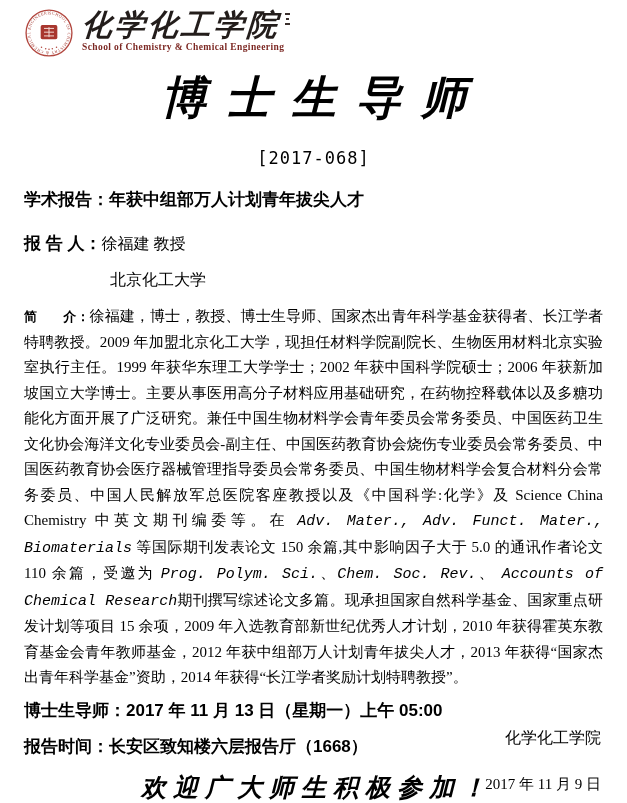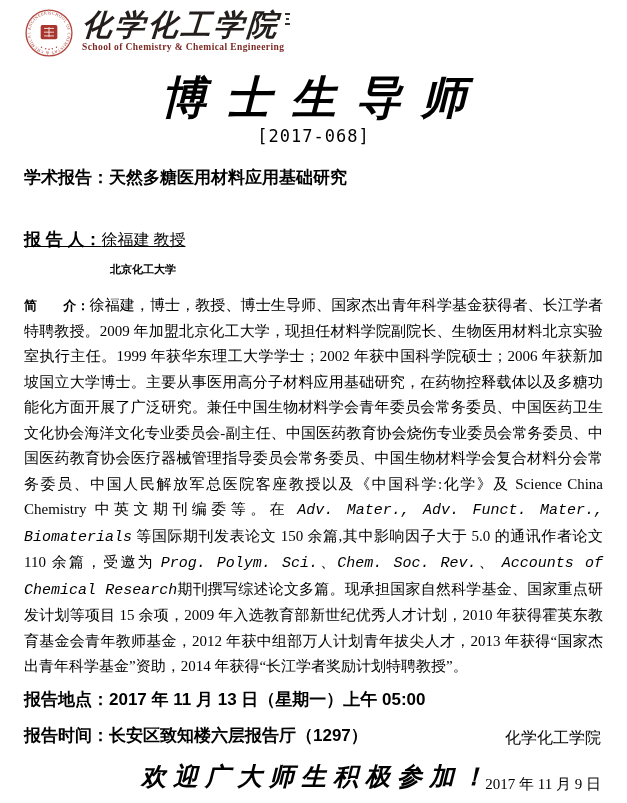--- a/index.html
+++ b/index.html
@@ -48,38 +48,38 @@
     font-family: "DejaVu Serif", serif;
     font-weight: bold; font-style: italic;
     font-size: 45px; line-height: 52px;
     letter-spacing: 20px; text-indent: 20px;
     margin-top: 12px;
   }
   .report-no {
     text-align: center;
     font-family: "DejaVu Sans Mono", monospace;
     font-size: 17px; line-height: 20px;
-    margin-top: 2px; letter-spacing: 1px;
+    margin-top: 24px; letter-spacing: 1px;
   }
 
   
   .bold-line {
     font-family: "Liberation Sans", sans-serif;
     font-weight: bold; font-size: 17px; line-height: 24px;
   }
   .topic-line   { margin-top: 20px; }
-  .speaker-line { margin-top: 38px; text-decoration: underline; }
+  .speaker-line { margin-top: 20px; }
   .speaker-line .value {
     font-family: "Liberation Serif", serif;
     font-weight: normal; font-size: 16px;
   }
   .affiliation {
     font-family: "Liberation Serif", serif;
-    font-size: 11px; line-height: 24px;
-    margin-top: 5px; padding-left: 86px; font-weight: bold;
+    font-size: 16px; line-height: 24px;
+    margin-top: 12px; padding-left: 86px;
   }
 
   
   .intro {
     margin-top: 12px;
     font-size: 15px; line-height: 25.5px;
     text-align: justify; text-justify: inter-ideograph;
     width: 579px;
   }
   .intro .label {
@@ -140,38 +140,38 @@
         <span class="school-cn">化学化工学院</span><span class="sig-mark"></span>
       </div>
       <div class="school-en">School of Chemistry &amp; Chemical Engineering</div>
     </div>
   </div>
 
   <div class="main-title">博士生导师</div>
   <div class="report-no">[2017-068]</div>
 
   <div class="bold-line topic-line">
-    <span>学术报告：</span><span>天然多糖医用材料应用基础研究</span>
+    <span>学术报告：</span><span>年获中组部万人计划青年拔尖人才</span>
   </div>
 
   <div class="bold-line speaker-line">
     <span>报 告 人：</span><span class="value">徐福建 教授</span>
   </div>
   <div class="affiliation">北京化工大学</div>
 
   <p class="intro">
     <span class="label">简　　介：</span><span>徐福建，博士，教授、博士生导师、国家杰出青年科学基金获得者、长江学者特聘教授。2009 年加盟北京化工大学，现担任材料学院副院长、生物医用材料北京实验室执行主任。1999 年获华东理工大学学士；2002 年获中国科学院硕士；2006 年获新加坡国立大学博士。主要从事医用高分子材料应用基础研究，在药物控释载体以及多糖功能化方面开展了广泛研究。兼任中国生物材料学会青年委员会常务委员、中国医药卫生文化协会海洋文化专业委员会-副主任、中国医药教育协会烧伤专业委员会常务委员、中国医药教育协会医疗器械管理指导委员会常务委员、中国生物材料学会复合材料分会常务委员、中国人民解放军总医院客座教授以及《中国科学:化学》及 Science China Chemistry 中英文期刊编委等。在 </span><span class="italic">Adv. Mater., Adv. Funct. Mater., Biomaterials</span><span> 等国际期刊发表论文 150 余篇,其中影响因子大于 5.0 的通讯作者论文 110 余篇，受邀为 </span><span class="italic">Prog. Polym. Sci.</span><span>、</span><span class="italic">Chem. Soc. Rev.</span><span>、 </span><span class="italic">Accounts of Chemical Research</span><span>期刊撰写综述论文多篇。现承担国家自然科学基金、国家重点研发计划等项目 15 余项，2009 年入选教育部新世纪优秀人才计划，2010 年获得霍英东教育基金会青年教师基金，2012 年获中组部万人计划青年拔尖人才，2013 年获得“国家杰出青年科学基金”资助，2014 年获得“长江学者奖励计划特聘教授”。</span>
   </p>
 
   <div class="bold-line time-line">
-    <span>报告地点：</span><span>2017 年 11 月 13 日（星期一）上午 05:00</span>
+    <span>博士生导师：</span><span>2017 年 11 月 13 日（星期一）上午 05:00</span>
   </div>
 
   <div class="bold-line venue-line">
-    <span>报告时间：</span><span>长安区致知楼六层报告厅（1297）</span>
+    <span>报告时间：</span><span>长安区致知楼六层报告厅（1668）</span>
   </div>
 
   <div class="welcome">欢迎广大师生积极参加！</div>
 
   <div class="footer">
     <div class="sig">化学化工学院</div>
     <div class="date">2017 年 11 月 9 日</div>
   </div>
 
 </div>

